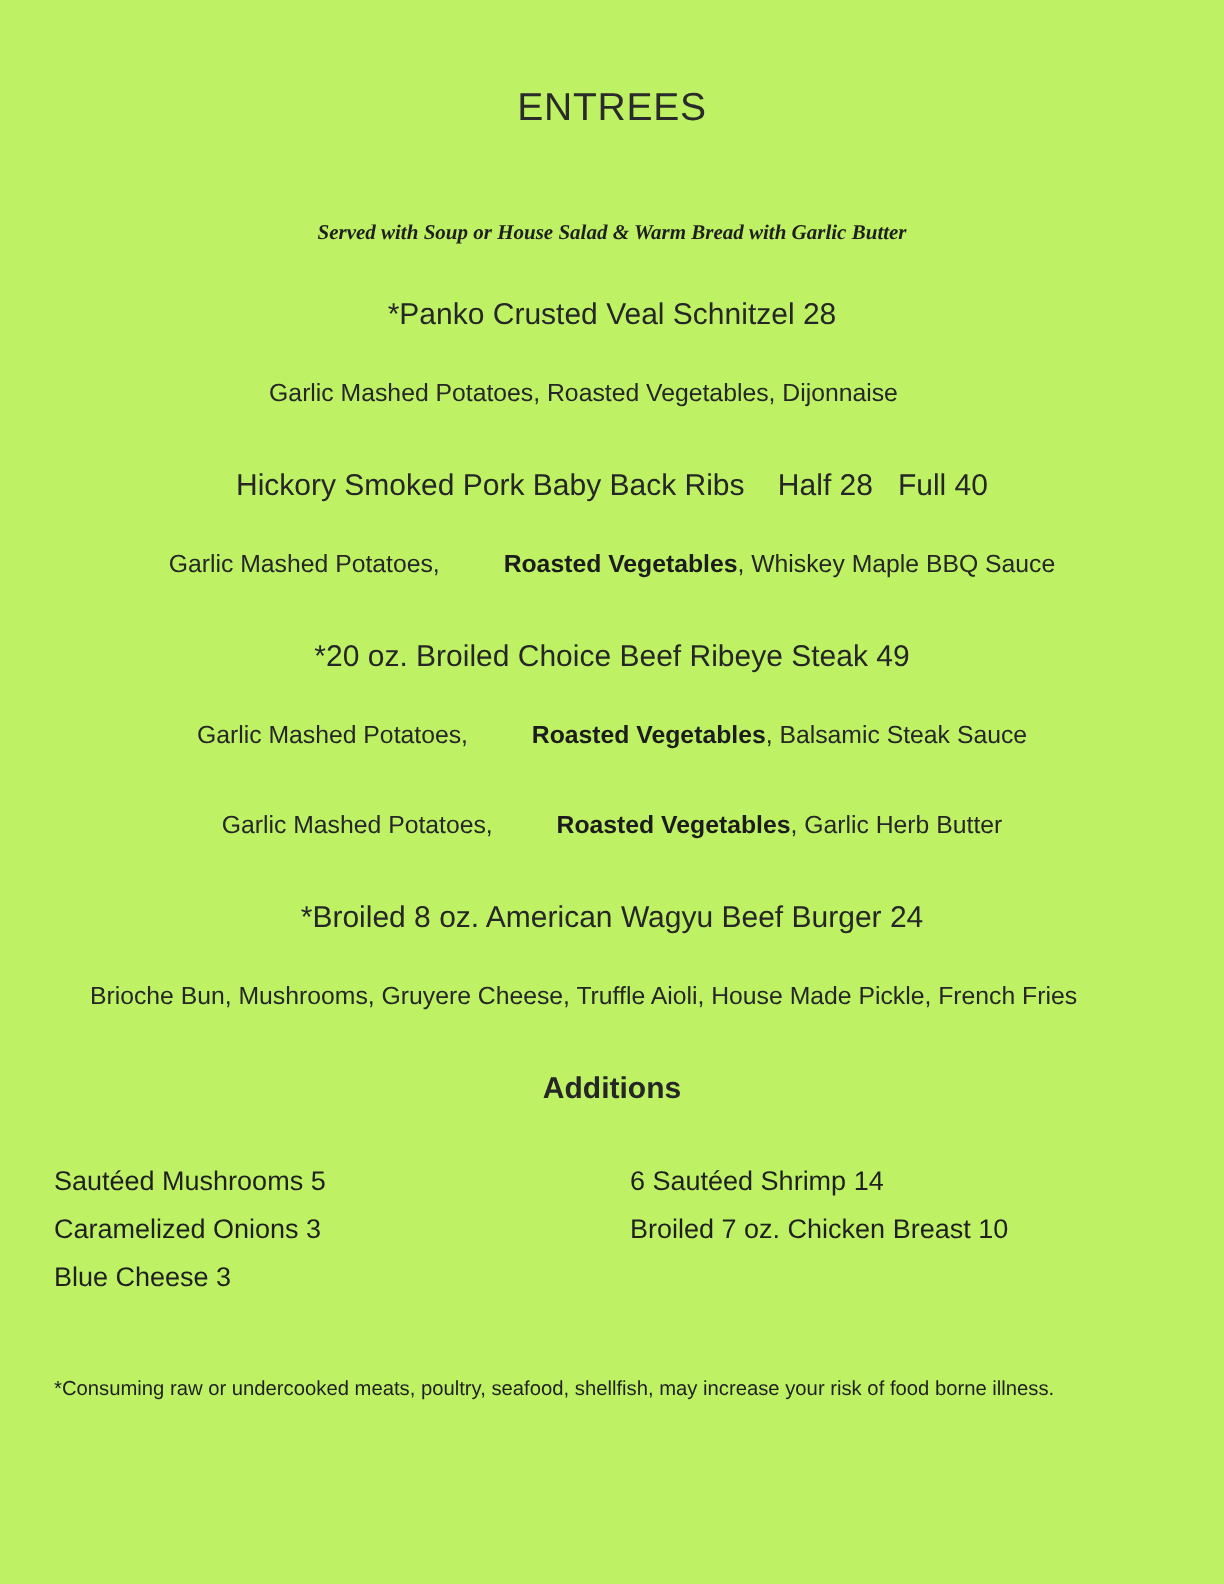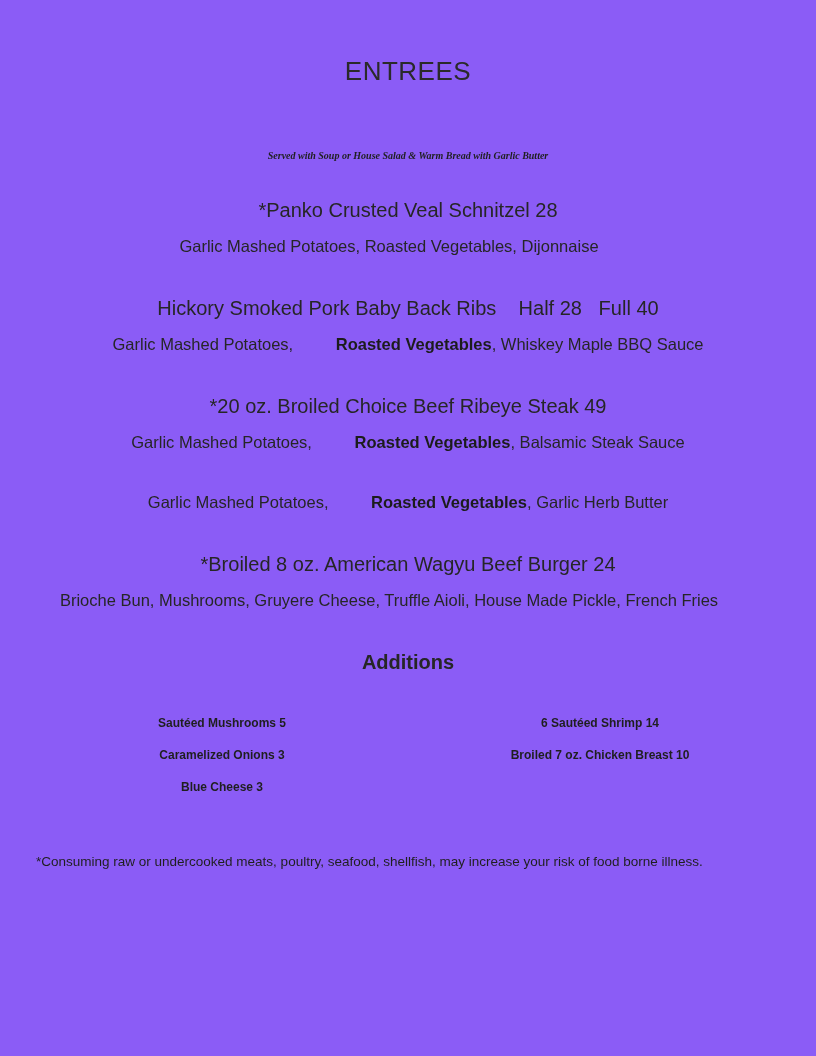--- a/index.html
+++ b/index.html
@@ -1,82 +1,82 @@
 <!DOCTYPE html>
 <html><head>
 <meta charset="utf-8">
 <style>
   html, body { margin: 0; padding: 0; background: #ffffff; }
   .page {
     position: relative;
     width: 816px;
     height: 1056px;
     margin: 0 auto;
-    background: #8b5cf6;
+    background: #bef264;
     box-sizing: border-box;
     padding: 56px 36px 0;
     font-family: "Liberation Sans", sans-serif;
     color: #212121;
     overflow: hidden;
   }
   .menu-title {
     margin: 0 0 56px;
     font-size: 26px;
     line-height: 30px;
     font-weight: 400;
     letter-spacing: 0.5px;
     text-align: center;
     color: #2a2a2a;
   }
   .intro-note {
     font-family: "Liberation Serif", serif;
     font-style: italic;
     font-weight: 700;
-    font-size: 10px;
+    font-size: 14px;
     line-height: 27px;
     text-align: center;
     white-space: pre-wrap;
     color: #1f1f1f;
   }
   .intro-block { margin: 0 0 26px; }
   .entree {
     text-align: center;
     margin: 0 0 34px;
   }
   .entree-title {
     font-size: 20px;
     line-height: 30px;
     font-weight: 400;
     white-space: pre-wrap;
     color: #262626;
   }
   .entree-desc {
-    margin-top: 8px;
+    margin-top: 24px;
     font-size: 16.5px;
     line-height: 26px;
     white-space: pre-wrap;
     color: #262626;
   }
   .desc-emph { font-weight: 700; color: #1c1c1c; padding-left: 38px; }
   .additions-heading {
     margin: 0 0 36px;
     text-align: center;
     font-size: 20px;
     line-height: 30px;
     font-weight: 700;
     color: #262626;
   }
   .additions-columns { display: flex; }
   .additions-col { box-sizing: border-box; }
   .additions-col.left  { width: 50%; }
   .additions-col.right { width: 50%; padding-left: 12px; }
   .addition-item {
-    text-align: center;
-    font-weight: 700;
-    font-size: 12px;
+    text-align: left;
+    font-weight: 400;
+    font-size: 18px;
     line-height: 20px;
     margin-bottom: 12px;
     white-space: pre-wrap;
     color: #1f1f1f;
   }
   .disclaimer {
     margin-top: 43px;
     text-align: left;
     font-size: 13.5px;
     line-height: 20px;

